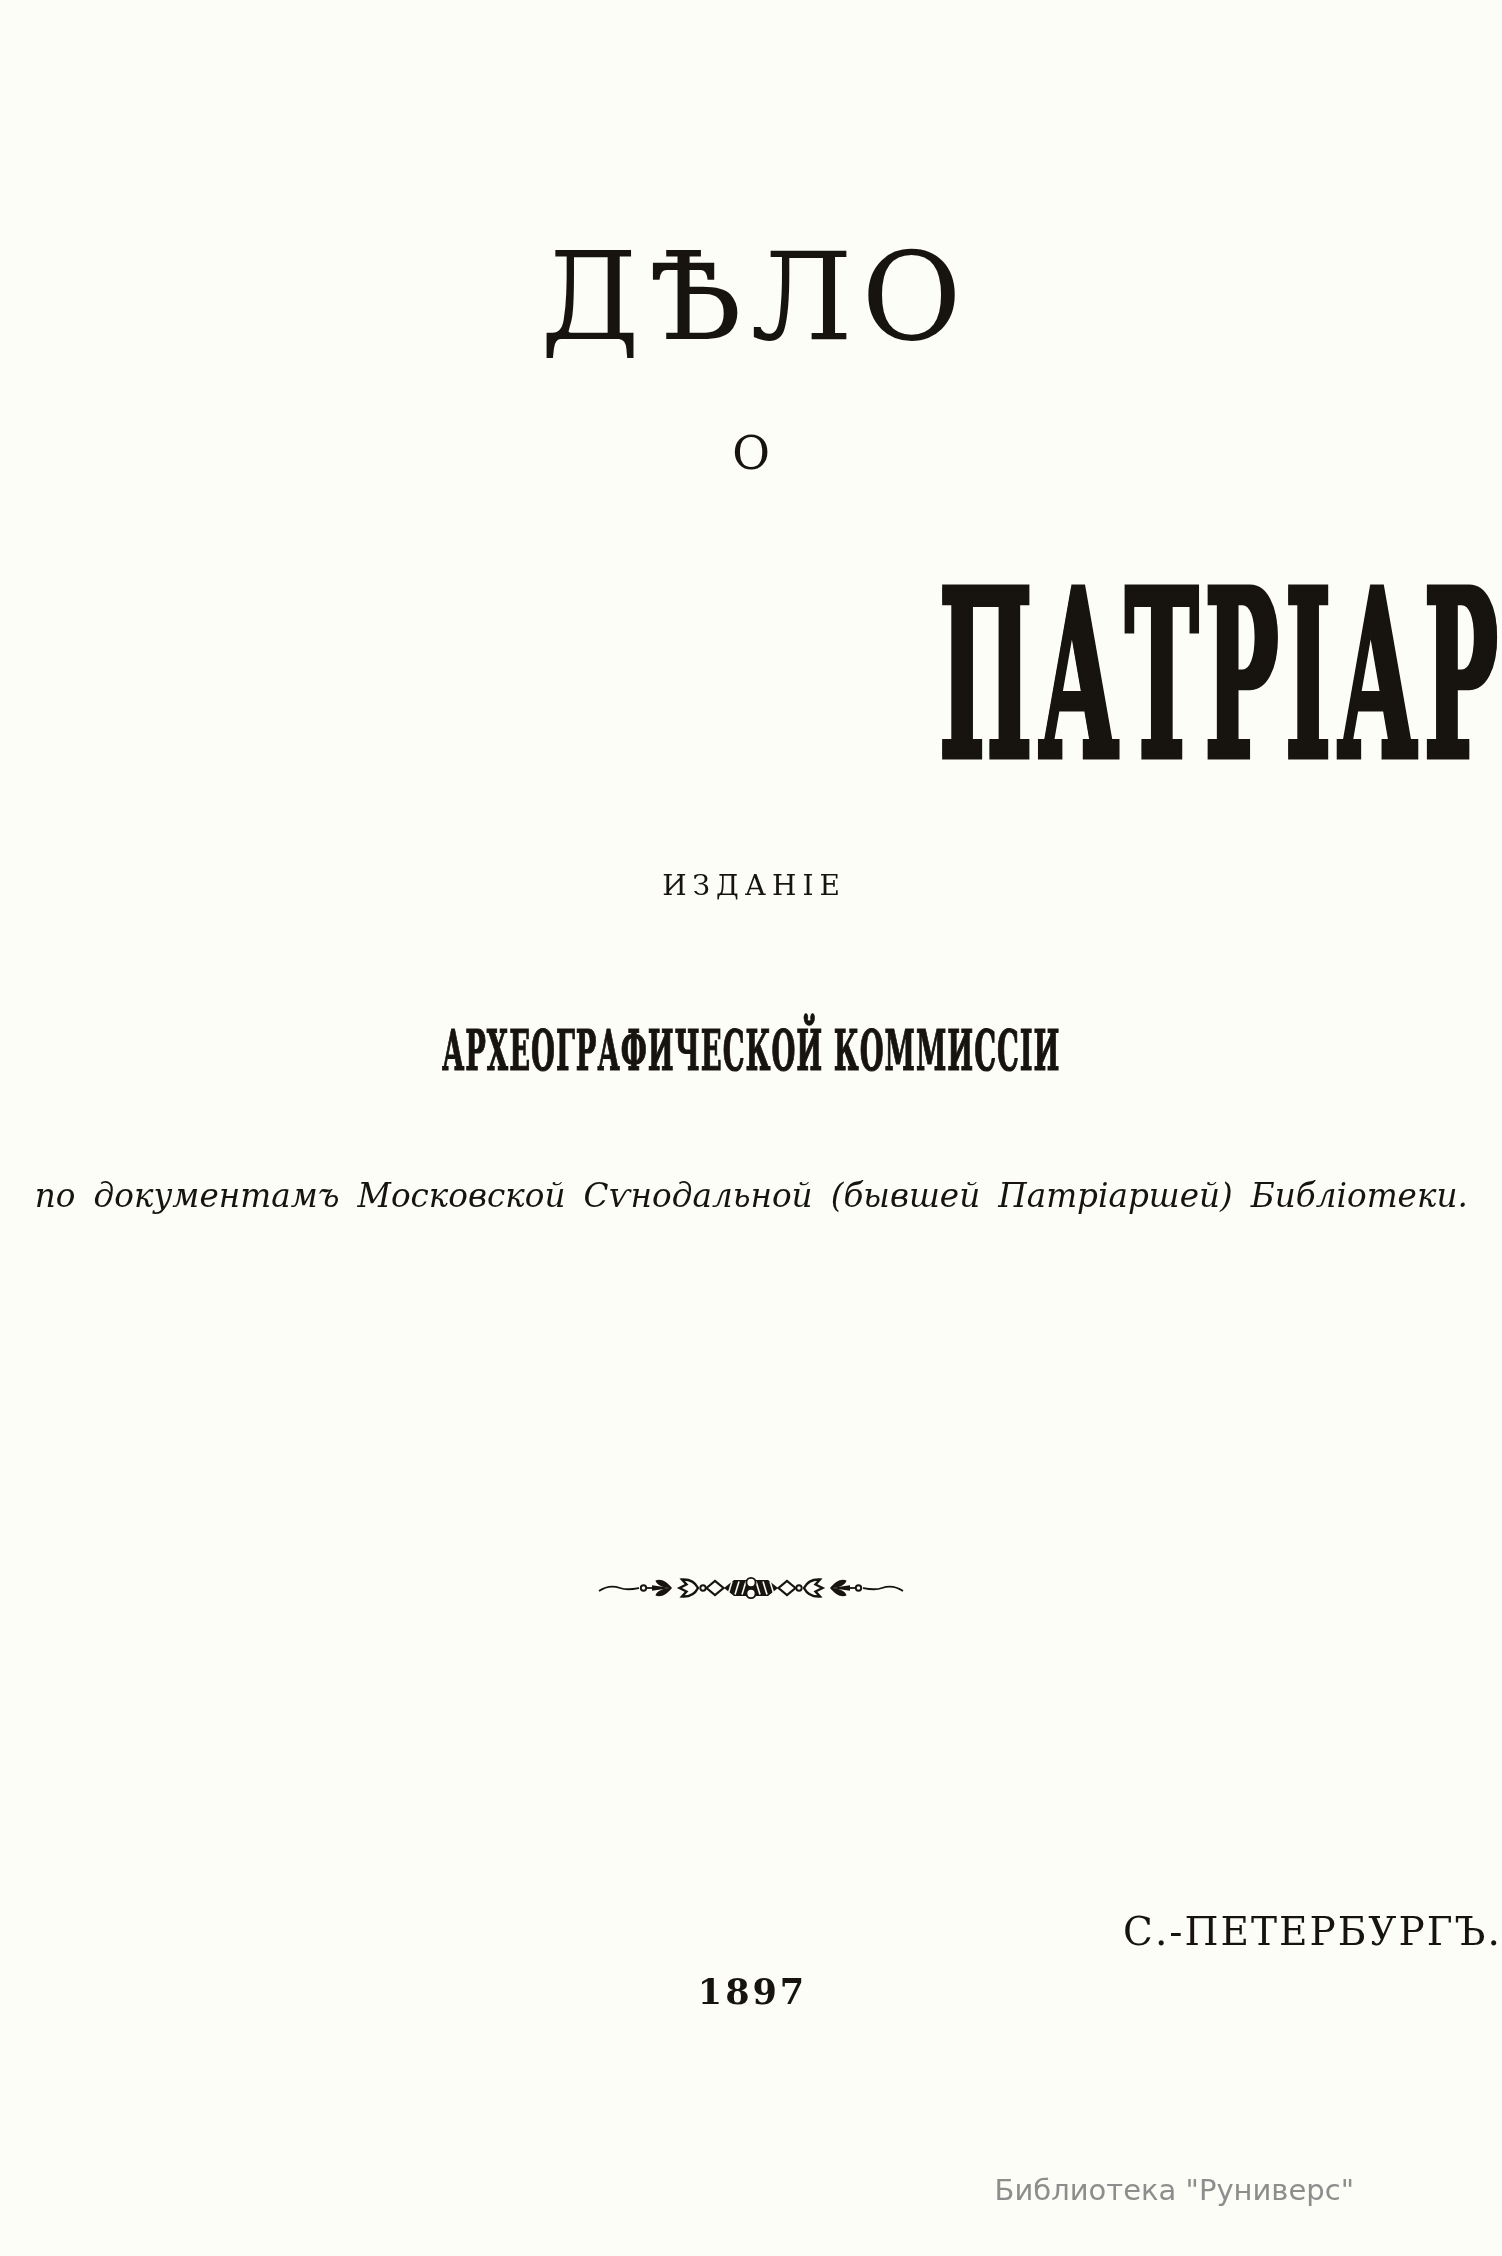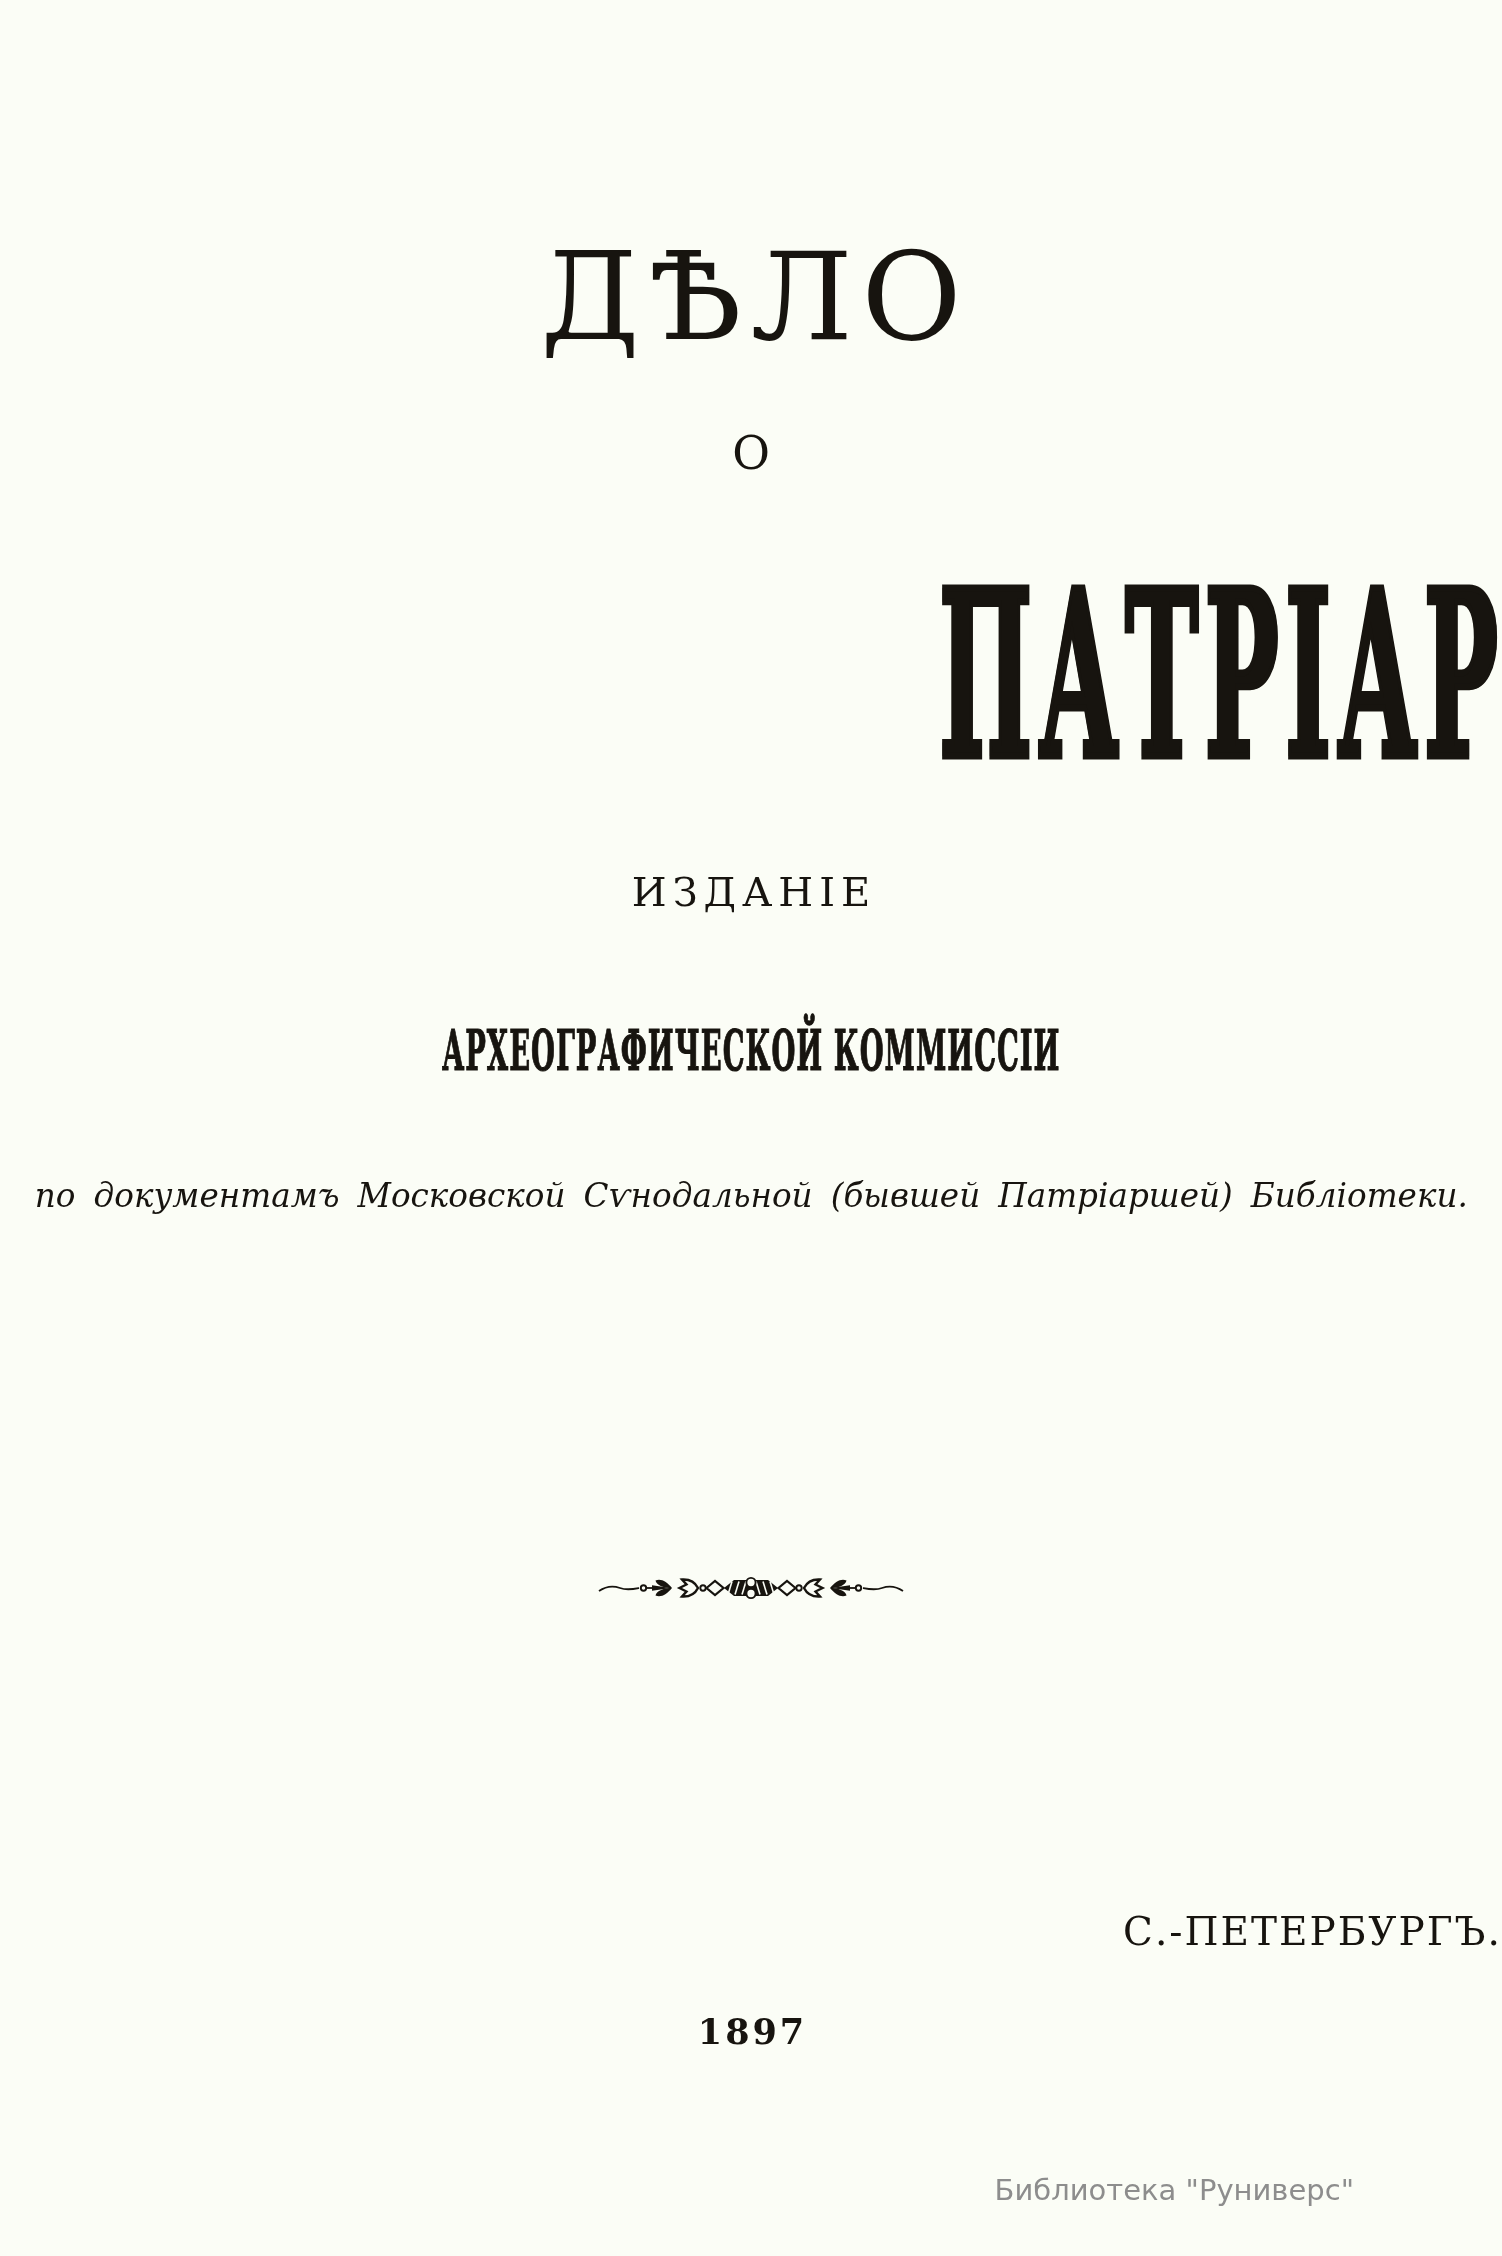--- a/index.html
+++ b/index.html
@@ -29,39 +29,39 @@
   
   .line-patriarch{top:560px;font-size:230px;font-weight:bold;}
   .line-patriarch .condense{
     transform:scaleX(0.43);
     letter-spacing:14px;text-indent:14px;
     -webkit-text-stroke:7px var(--ink);
     text-shadow:2.5px 0 0 currentColor,-2.5px 0 0 currentColor,
                 0 2.5px 0 currentColor,0 -2.5px 0 currentColor;
   }
   
-  .line-izdanie{top:872px;font-size:40px;letter-spacing:6px;text-indent:6px;}
+  .line-izdanie{top:872px;font-size:28px;letter-spacing:6px;text-indent:6px;}
   
   .line-commission{top:1022px;font-size:56px;font-weight:bold;}
   .line-commission .condense{
     transform:scaleX(0.49);
     letter-spacing:2px;
     -webkit-text-stroke:1.2px var(--ink);
   }
   
   .line-source{top:1178px;font-size:34px;font-style:italic;}
   .line-source .condense{transform:scaleX(0.96);word-spacing:8px;}
   
   .ornament{position:absolute;top:1572px;left:50%;margin-left:-153px;width:306px;height:32px;}
   .ornament .st{stroke:var(--ink);fill:none;}
   .ornament .fl{fill:var(--ink);stroke:none;}
   .ornament .pp{stroke:var(--paper);}
   
   .line-city{top:1912px;font-size:39px;letter-spacing:2px;text-indent:2px;text-align:right;}
-  .line-year{top:1974px;font-size:35px;font-weight:bold;letter-spacing:3px;text-indent:3px;margin-top:40px;}
+  .line-year{top:1974px;font-size:35px;font-weight:bold;letter-spacing:3px;text-indent:3px;}
   
   .watermark{
     position:absolute;top:2176px;right:148px;
     font-family:"DejaVu Sans","Liberation Sans",sans-serif;
     font-size:29px;color:var(--wm);line-height:1;
   }
 </style>
 </head>
 <body>
 

